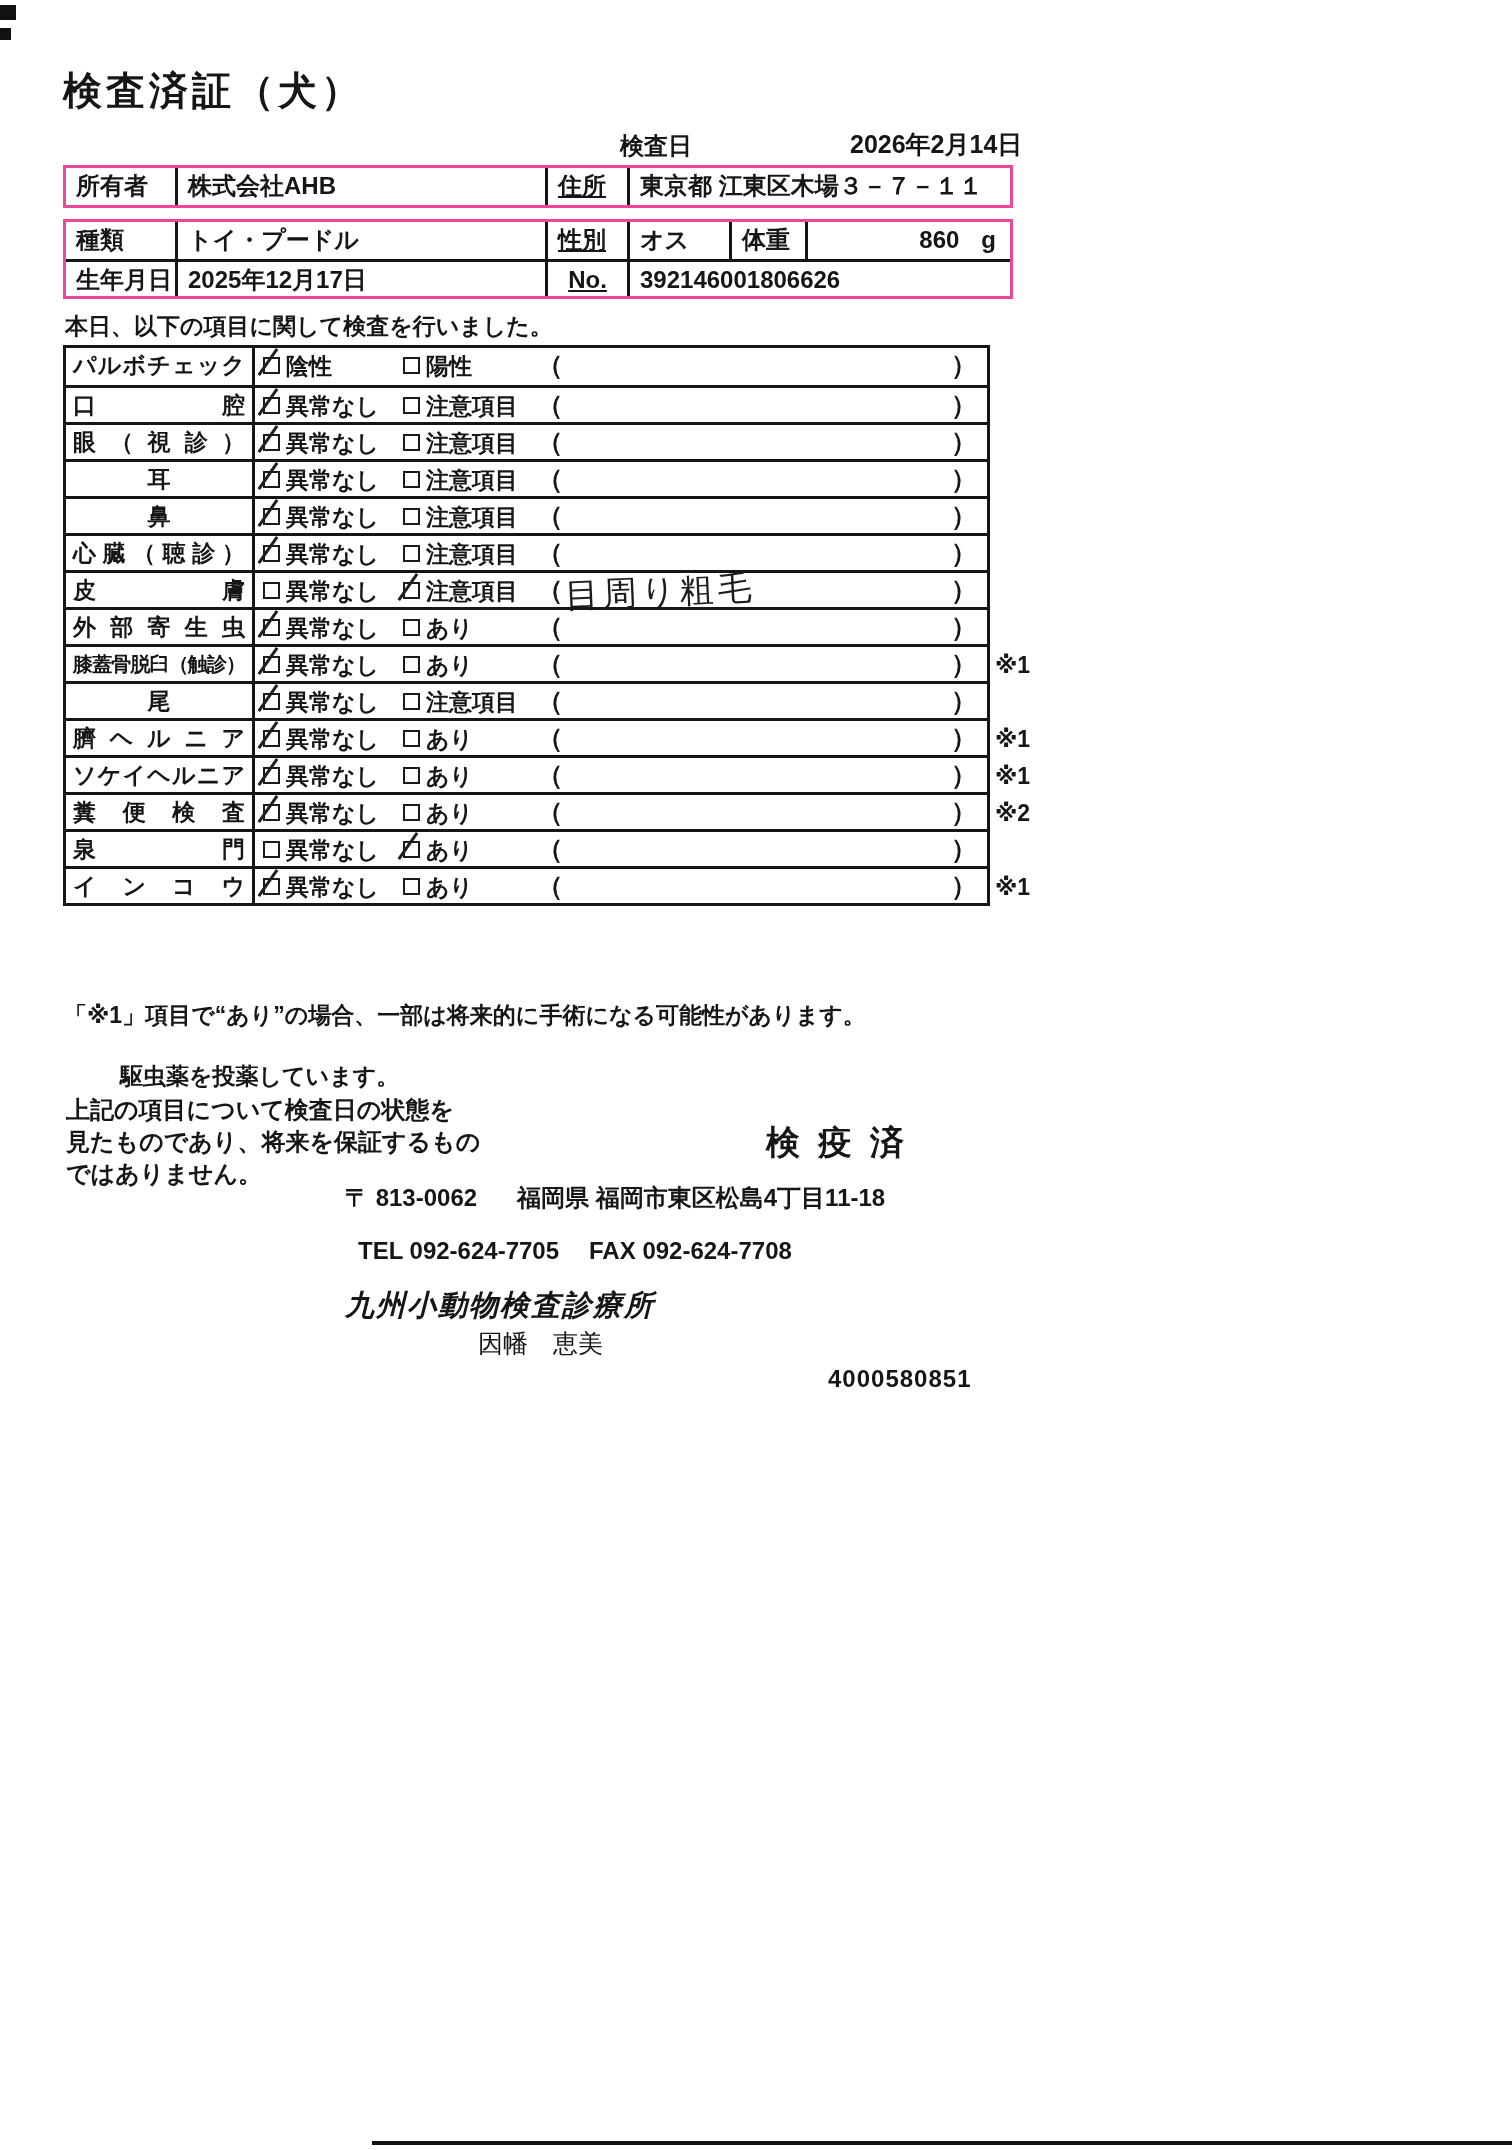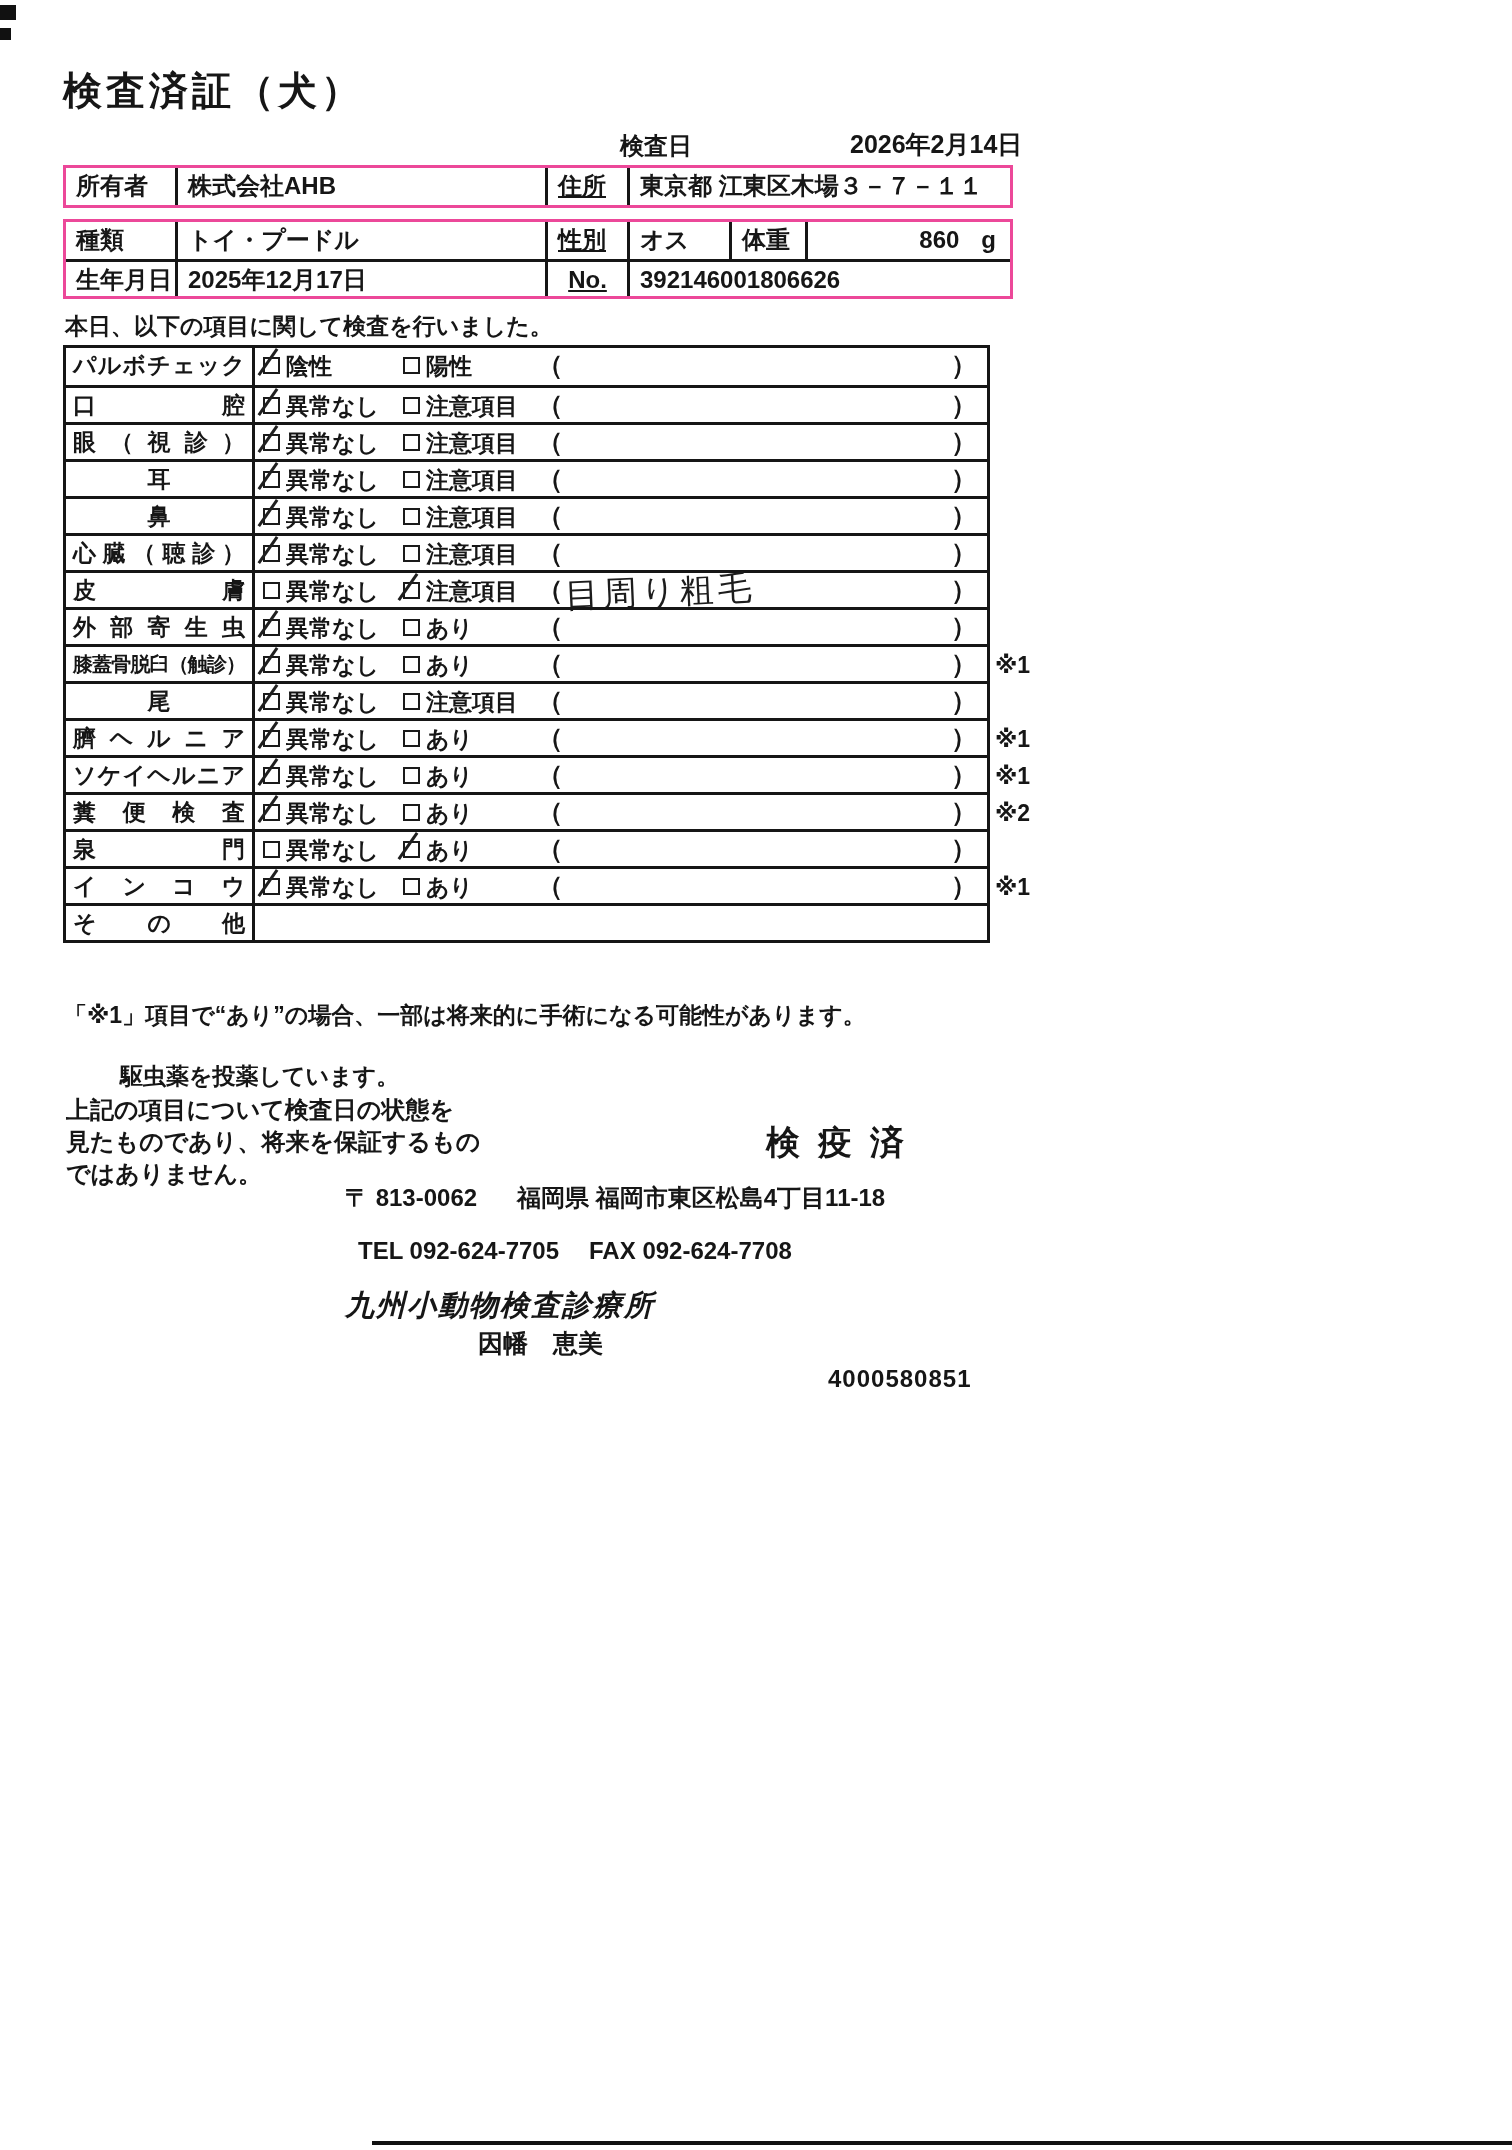--- a/index.html
+++ b/index.html
@@ -69,21 +69,21 @@
   .fn1 { left:64px; top:1000px; font-size:23px; font-weight:700; }
   .fn2 { left:64px; top:1031px; font-size:23px; font-weight:700; }
   .fn3 { left:120px; top:1061px; font-size:23px; font-weight:700; }
   .dc1 { left:66px; top:1094px; font-size:24px; font-weight:700; }
   .dc2 { left:66px; top:1126px; font-size:24px; font-weight:700; }
   .dc3 { left:66px; top:1158px; font-size:24px; font-weight:700; }
   .stamp { left:766px; top:1120px; font-size:34px; font-weight:700; letter-spacing:18px; }
   .addr-line { left:345px; top:1182px; font-size:24px; font-weight:700; display:flex; gap:40px; }
   .tel-line { left:358px; top:1237px; font-size:24px; font-weight:700; display:flex; gap:30px; }
   .clinic-name { left:345px; top:1286px; font-size:29px; font-weight:700; letter-spacing:2px;font-style:italic; }
-  .inspector { left:478px; top:1327px; font-size:25px; font-weight:700; }
+  .inspector { left:478px; top:1327px; font-size:25px; font-weight:400; }
   .serial { left:828px; top:1365px; font-size:24px; font-weight:700; letter-spacing:1px; }
 </style>
 </head>
 <body>
 
 <div class="page">
 
   <div class="abs artifact a1"></div>
   <div class="abs artifact a2"></div>
 
@@ -327,24 +327,20 @@
         <span class="olab o1">異常なし</span>
         <span class="cb c2"></span>
         <span class="olab o2">あり</span>
         <span class="paren po">（</span>
         <span class="hnote"></span>
         <span class="paren pc">）</span>
       </div>
       <span class="fmark">※1</span>
     </div>
 
-    <div class="irow">
-      <div class="ilabel jst">その他</div>
-      <div class="iopts"></div>
-    </div>
 
   </div>
 
   <div class="abs fn1">「※1」項目で“あり”の場合、一部は将来的に手術になる可能性があります。</div>
   <div class="abs fn3">駆虫薬を投薬しています。</div>
 
   <div class="abs dc1">上記の項目について検査日の状態を</div>
   <div class="abs dc2">見たものであり、将来を保証するもの</div>
   <div class="abs dc3">ではありません。</div>
 

